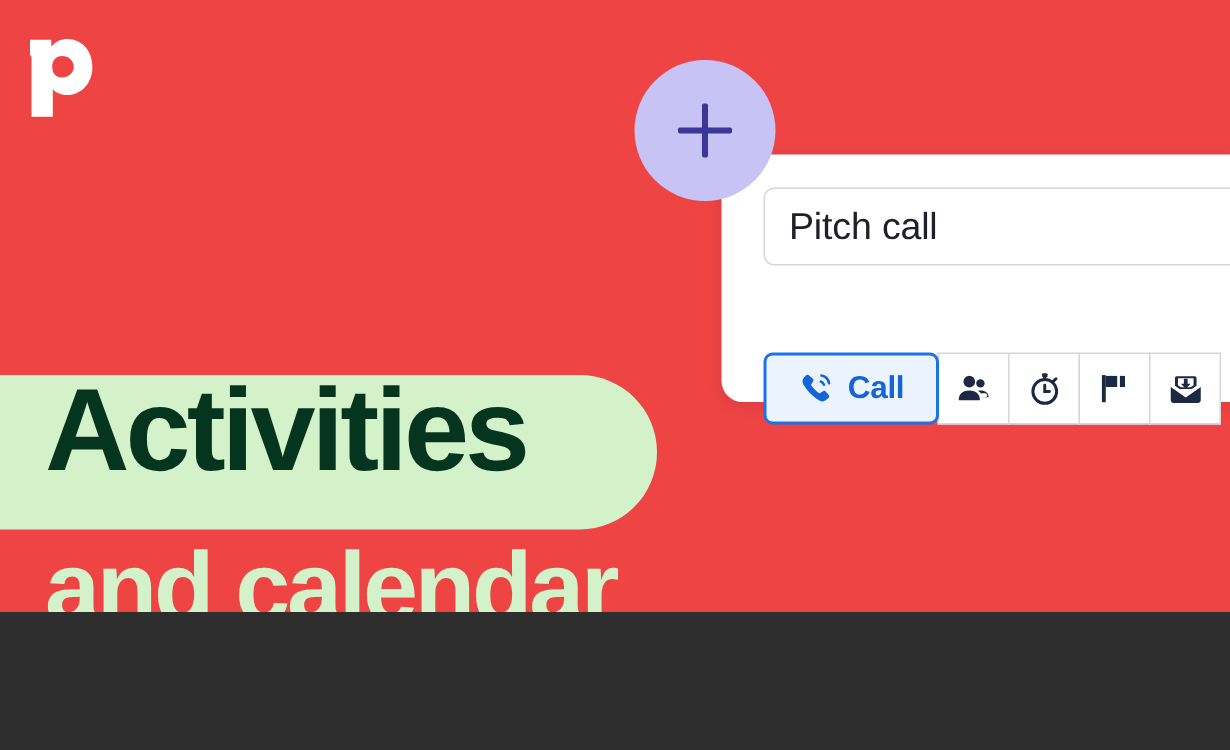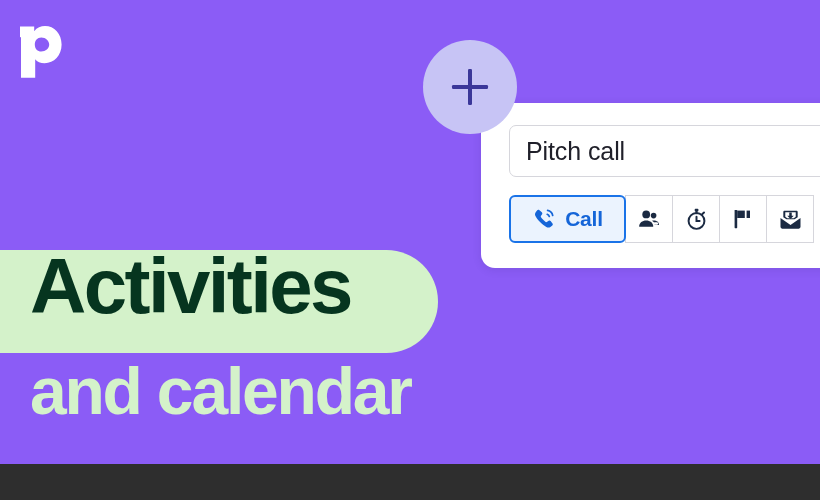--- a/index.html
+++ b/index.html
@@ -3,23 +3,23 @@
 <meta charset="utf-8">
 <style>
   html, body {
     margin: 0;
     padding: 0;
     background: #2e2e2e;
   }
   #canvas {
     position: relative;
     width: 820px;
-    height: 464px;
+    height: 408px;
     overflow: hidden;
-    background: #8b5cf6;
+    background: #ef4444;
     font-family: "Liberation Sans", sans-serif;
     -webkit-font-smoothing: antialiased;
   }
 
   
   .logo {
     position: absolute;
     left: 20px;
     top: 26px;
     width: 42px;
@@ -85,20 +85,21 @@
     box-sizing: border-box;
     height: 48px;
     border: 1px solid #D6D6DC;
     background: #ffffff;
     display: flex;
     align-items: center;
     justify-content: center;
     gap: 9px;
     margin-left: -1px;
     color: #1B2A42;
+    margin-top: 40px;
   }
   .type-btn:first-child { margin-left: 0; }
   .type-btn.icon-only { width: 48px; }
   .type-btn.call {
     width: 117px;
     border: 2px solid #1A73E8;
     border-radius: 6px;
     background: #EBF3FE;
     color: #1565D8;
     position: relative;

